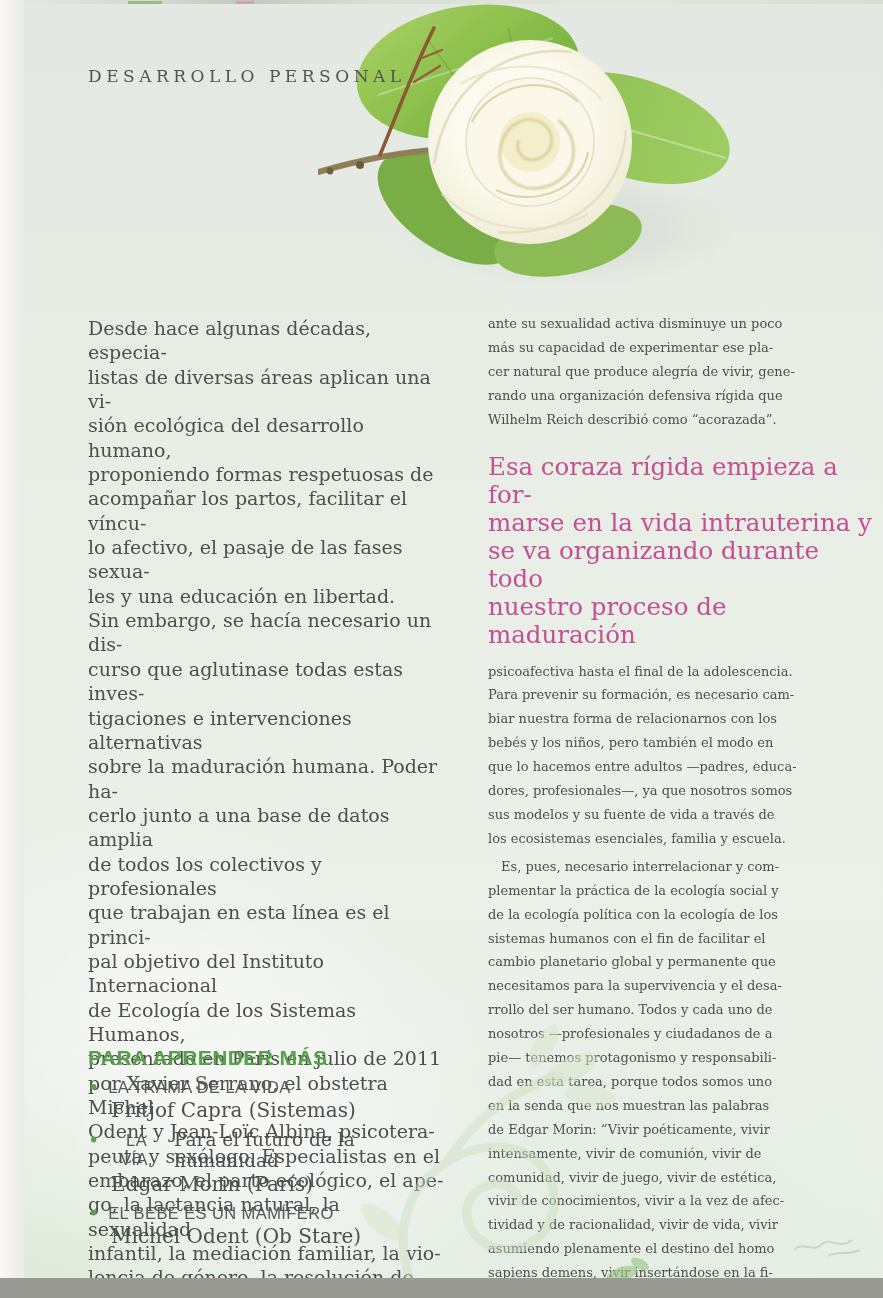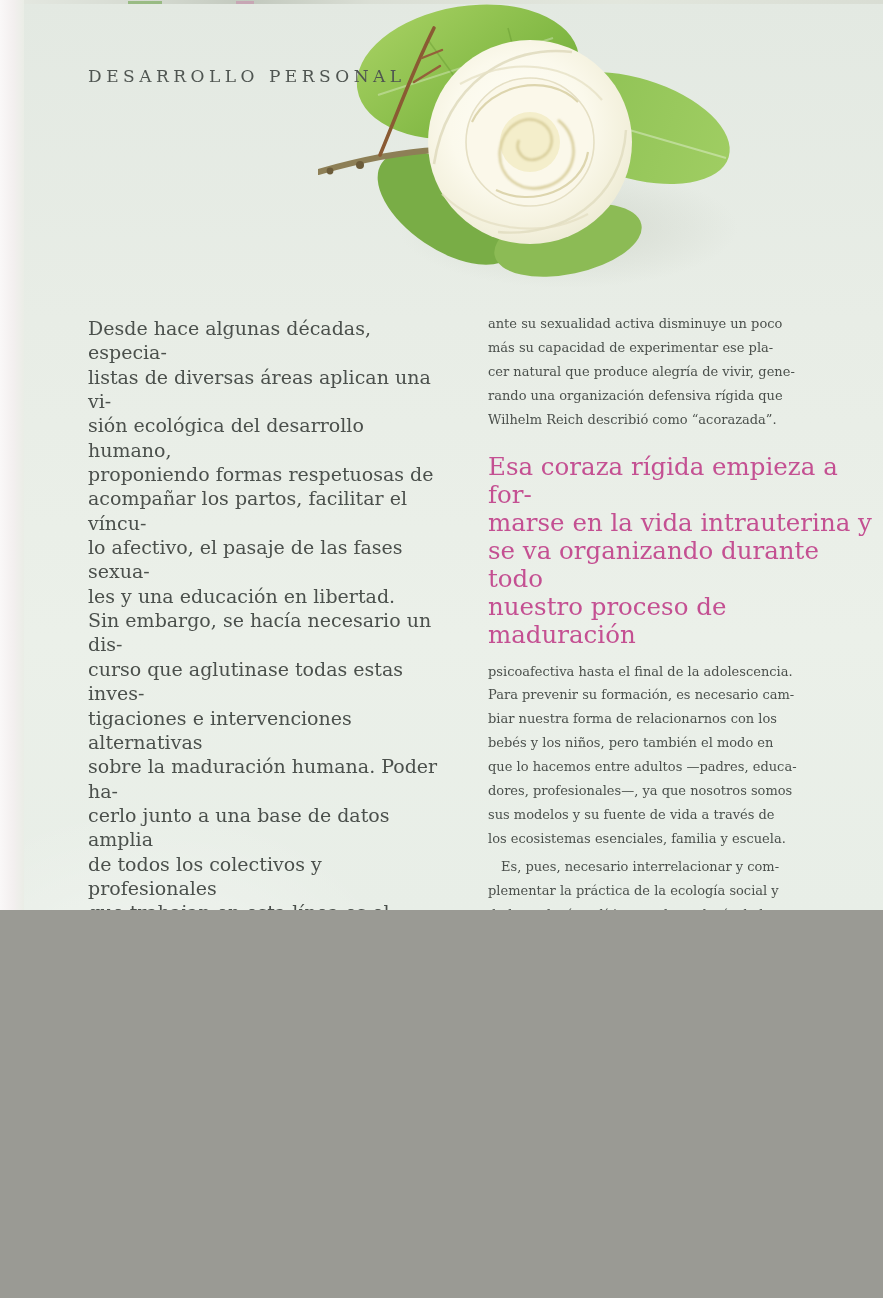--- a/index.html
+++ b/index.html
@@ -1,17 +1,17 @@
 <!DOCTYPE html>
 <html><head>
 <meta charset="utf-8">
 <style>
   html,body{margin:0;padding:0;background:#9a9a94;}
   .page{
-    position:relative;width:883px;height:910px;margin:0 auto;overflow:hidden;
+    position:relative;width:883px;height:1278px;margin:0 auto;overflow:hidden;
     background:
       radial-gradient(420px 300px at 240px 1120px, rgba(255,255,255,.60), transparent 70%),
       radial-gradient(300px 230px at 80px 1250px, rgba(216,231,207,.55), transparent 72%),
       radial-gradient(520px 360px at 620px 1250px, rgba(224,237,218,.40), transparent 72%),
       radial-gradient(360px 250px at 150px 980px, rgba(255,255,255,.35), transparent 70%),
       linear-gradient(180deg,#e3e9e2 0%, #e8ede6 35%, #ebf0e9 70%, #e8eee7 100%);
     font-family:"DejaVu Serif", serif;
   }
   .scan-top{position:absolute;left:0;top:0;width:883px;height:4px;
     background:linear-gradient(90deg,#e7eae3 0%,#cfd4ca 18%,#b9c0b4 28%,#d8dcd2 42%,#e2e6dc 70%,#d6dad0 100%);opacity:.8;}

